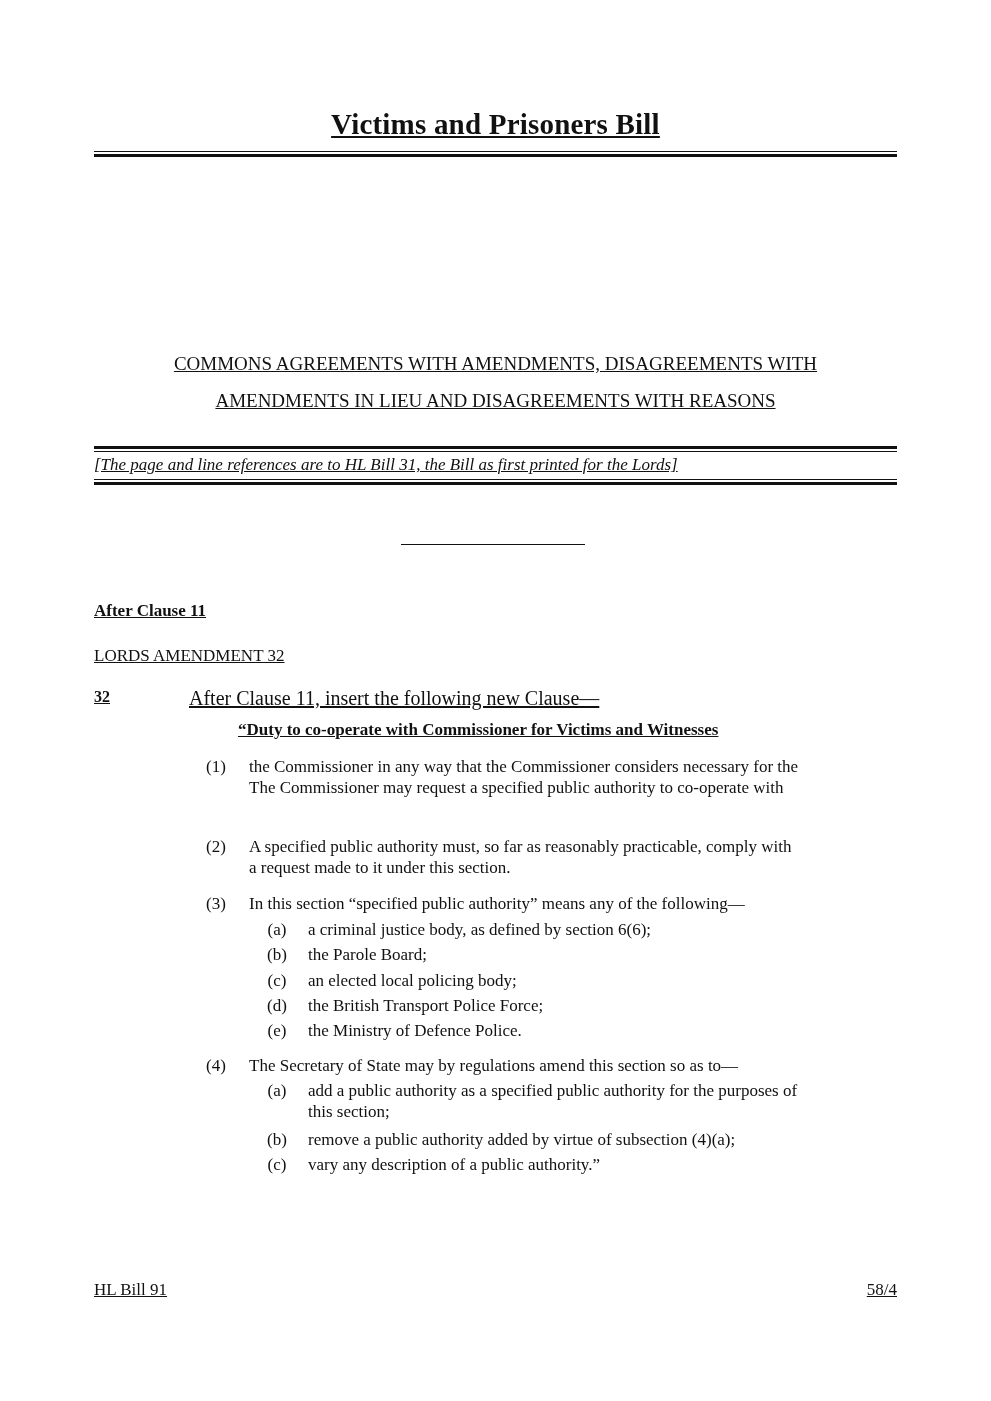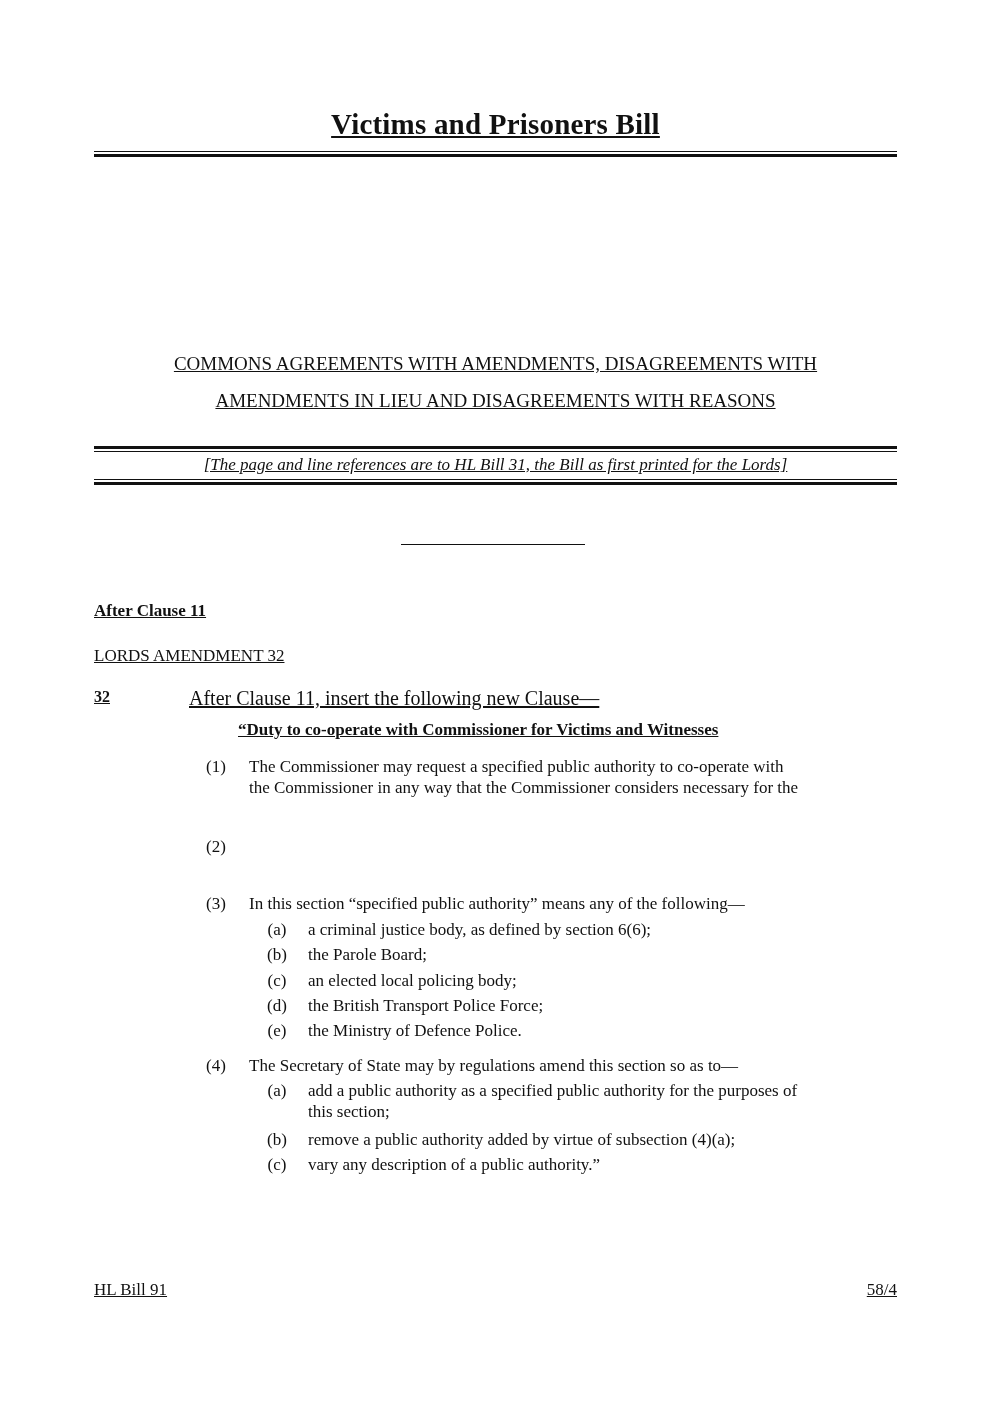--- a/index.html
+++ b/index.html
@@ -15,21 +15,21 @@
   }
   .dbl-rule { left: 94px; width: 803px; }
   .dbl-rule .thin { height: 1px; background: #111; }
   .dbl-rule .thick { height: 3px; background: #111; }
   .dbl-rule .gap { height: 2px; }
   .subtitle {
     left: 94px; width: 803px; text-align: center;
     font-size: 19px; letter-spacing: 0px; line-height: 36px;
   }
   .refnote {
-    left: 94px; width: 803px; top: 455px; text-align: center;
+    left: 94px; width: 803px; top: 455px; text-align: left;
     font-size: 17px; font-style: italic;
   }
   .short-rule { left: 401px; width: 184px; top: 544px; height: 1px; background: #111; }
   .center-head { left: 94px; width: 803px; text-align: left; }
   .heading-bold { top: 601px; font-size: 17px; font-weight: bold; }
   .heading-caps { top: 646px; font-size: 17px; }
   .amend-num { left: 94px; top: 688px; font-size: 16px; font-weight: bold; }
   .amend-intro { left: 189px; top: 687px; font-size: 20px; }
   .clause-title { left: 238px; top: 720px; font-size: 17px; font-weight: bold; }
   .body-text { font-size: 17px; line-height: 21px; }
@@ -72,27 +72,31 @@
 <div class="abs center-head heading-bold">After Clause 11</div>
 <div class="abs center-head heading-caps">LORDS AMENDMENT 32</div>
 
 <div class="abs amend-num">32</div>
 <div class="abs amend-intro">After Clause 11, insert the following new Clause—</div>
 <div class="abs clause-title">“Duty to co-operate with Commissioner for Victims and Witnesses</div>
 
 <div class="abs sub body-text" style="top:756px; height:66px;">
   <span class="num">(1)</span>
   <div class="txt">
+    <div>the Commissioner in any way that the Commissioner considers necessary for the</div>
     <div>The Commissioner may request a specified public authority to co-operate with</div>
-    <div>the Commissioner in any way that the Commissioner considers necessary for the</div>
   </div>
 </div>
 
 <div class="abs sub body-text" style="top:836px; height:44px;">
   <span class="num">(2)</span>
+  <div class="txt">
+    <div>A specified public authority must, so far as reasonably practicable, comply with</div>
+    <div>a request made to it under this section.</div>
+  </div>
 </div>
 
 <div class="abs sub body-text" style="top:893px; height:22px;">
   <span class="num">(3)</span>
   <div class="txt">
     <div>In this section “specified public authority” means any of the following—</div>
   </div>
 </div>
 <div class="abs para body-text" style="top:919px;">
   <span class="num">(a)</span>

